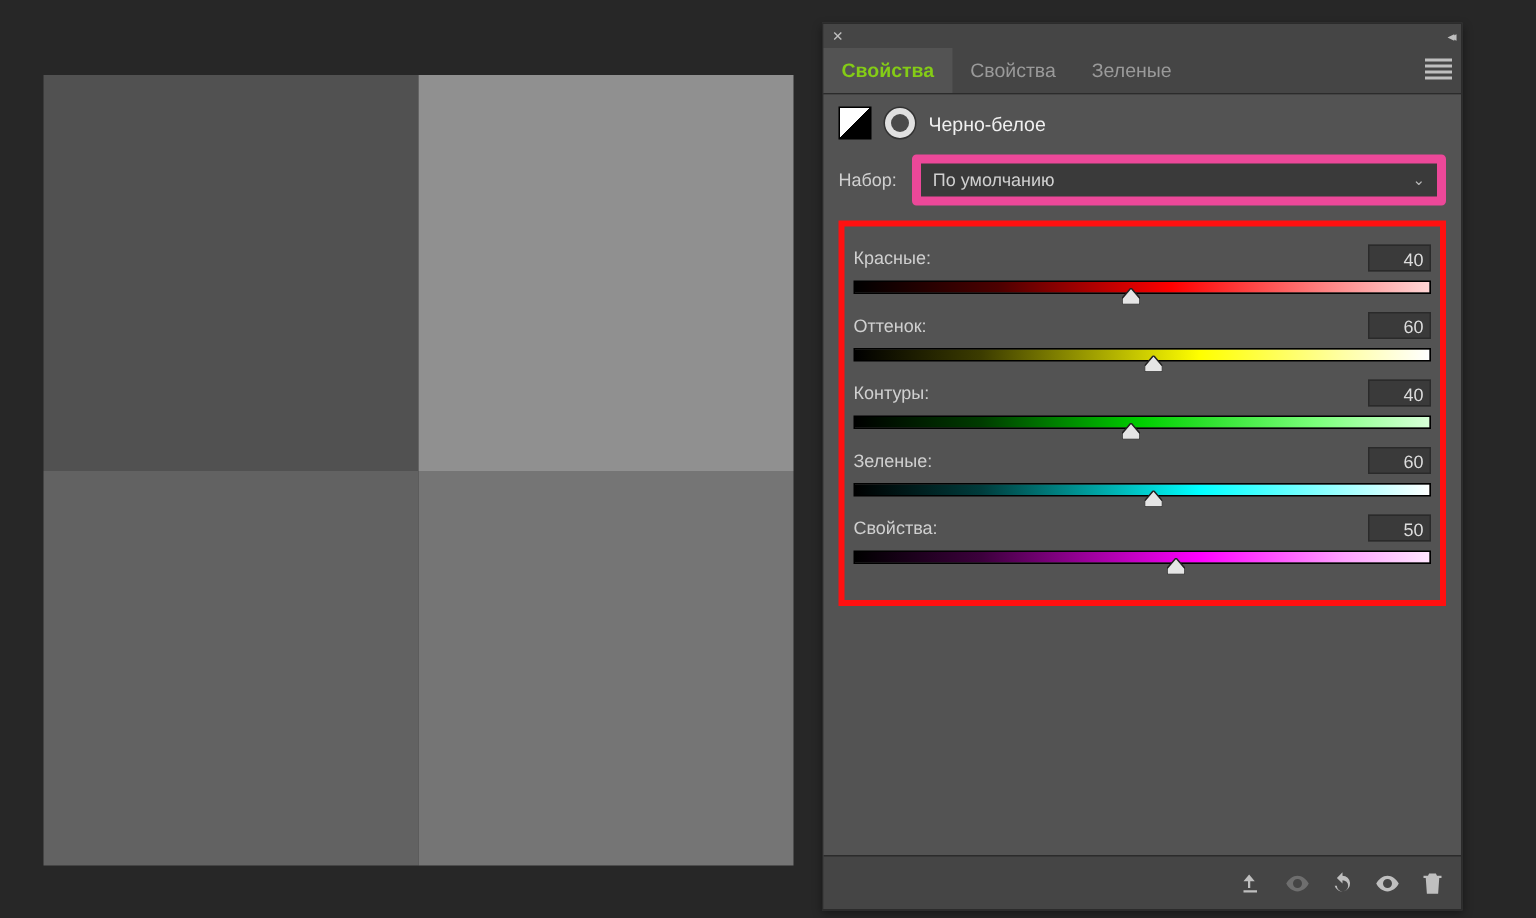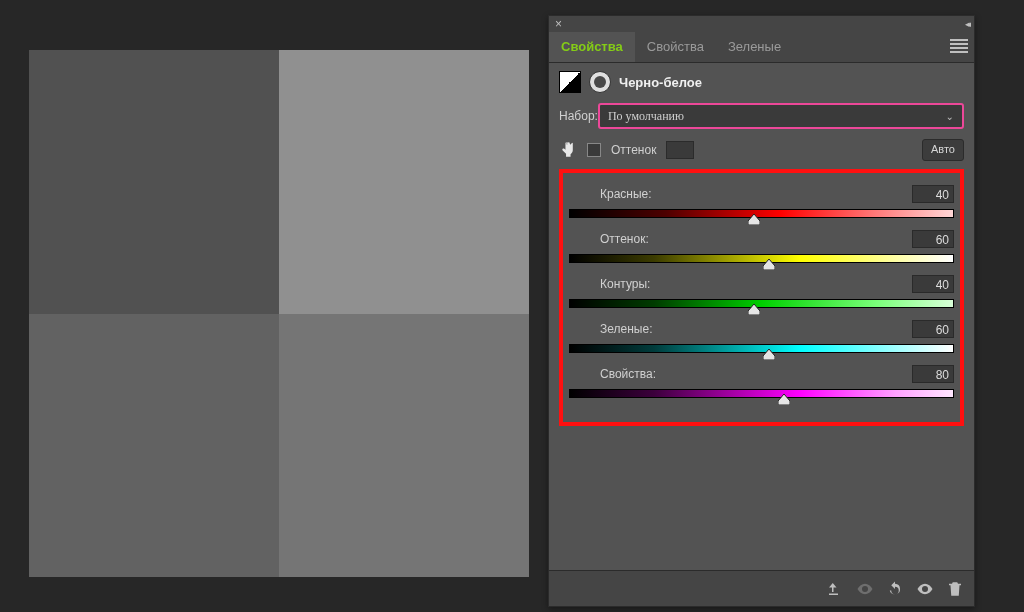--- a/index.html
+++ b/index.html
@@ -21,38 +21,38 @@
   .tab-menu{position:absolute;right:6px;top:7px;width:18px;height:14px;display:flex;flex-direction:column;justify-content:space-between;cursor:pointer;}
   .tab-menu span{height:2px;background:#bfbfbf;width:100%;}
 
   .panel-body{padding:8px 10px 0 10px;background:#535353;height:calc(100% - 16px - 30px - 36px);box-sizing:border-box;position:relative;}
 
   .adj-header{display:flex;align-items:center;gap:8px;margin-bottom:10px;}
   .bw-icon{width:20px;height:20px;position:relative;border:1px solid #000;}
   .bw-icon::before{content:"";position:absolute;inset:0;background:linear-gradient(135deg,#fff 0 50%,#000 50% 100%);}
   .layer-icon{width:20px;height:20px;background:#e0e0e0;border-radius:50%;position:relative;border:1px solid #333;}
   .layer-icon::after{content:"";position:absolute;inset:4px;background:#4a4a4a;border-radius:50%;}
-  .adj-title{font-size:13px;font-weight:700;color:#f0f0f0;}
+  .adj-title{font-size:13px;font-weight:400;color:#f0f0f0;}
 
-  .preset-row{display:flex;align-items:center;gap:0;margin-bottom:10px;}
+  .preset-row{display:flex;align-items:center;gap:10px;margin-bottom:10px;}
   .preset-row .lbl{font-size:12px;}
-  .preset-select{flex:1;height:22px;background:#3a3a3a;border:2px solid #ec4899;border-radius:3px;display:flex;align-items:center;justify-content:space-between;padding:0 8px;cursor:pointer;font-family:Liberation Serif, serif;}
+  .preset-select{flex:1;height:22px;background:#3a3a3a;border:6px solid #ec4899;border-radius:3px;display:flex;align-items:center;justify-content:space-between;padding:0 8px;cursor:pointer;}
   .preset-select .caret{font-size:10px;color:#bbb;}
 
   .tint-row{display:flex;align-items:center;gap:10px;margin-bottom:8px;}
   .hand-icon{width:18px;height:18px;fill:#e8e8e8;}
   .chk{width:12px;height:12px;border:1px solid #888;background:#3a3a3a;cursor:pointer;}
   .swatch{width:26px;height:16px;background:#3a3a3a;border:1px solid #2b2b2b;cursor:pointer;}
   .flexsp{flex:1;}
   .btn-auto{height:20px;padding:0 8px;background:#3c3c3c;border:1px solid #2b2b2b;border-radius:3px;color:#d6d6d6;font-size:11px;line-height:18px;cursor:pointer;}
 
   .sliders-box{border:4px solid #ff1010;padding:6px 6px 12px 6px;}
   .srow{margin:6px 0 12px 0;}
   .srow .srow-top{display:flex;justify-content:space-between;align-items:center;margin-bottom:6px;}
-  .srow .color-lbl{font-size:12px;margin-left:31px;}
+  .srow .color-lbl{font-size:12px;}
   .valbox{width:42px;height:18px;background:#3a3a3a;border:1px solid #2a2a2a;color:#dcdcdc;font-size:12px;text-align:right;padding:0 4px;line-height:18px;box-sizing:border-box;}
   .track{height:9px;width:100%;position:relative;border:1px solid #000;box-sizing:border-box;}
   .thumb{position:absolute;top:4px;width:12px;height:11px;transform:translateX(-50%);cursor:pointer;}
   .thumb svg{display:block;}
 
   .footer{position:absolute;left:0;right:0;bottom:0;height:36px;background:#454545;border-top:1px solid #2b2b2b;display:flex;align-items:center;justify-content:flex-end;gap:12px;padding:0 10px;box-sizing:border-box;}
   .fic{width:18px;height:18px;fill:#bfbfbf;cursor:pointer;}
   .fic.dim{fill:#6e6e6e;}
 </style>
 </head>
@@ -91,30 +91,20 @@
     </div>
 
     <div class="preset-row">
       <span class="lbl">Набор:</span>
       <div class="preset-select">
         <span>По умолчанию</span>
         <span class="caret">⌄</span>
       </div>
     </div>
 
-    <div class="tint-row">
-      <svg class="hand-icon" viewBox="0 0 24 24">
-          <path d="M12 2l-1.3 3.2-1.3-3.2c-.4 0-.8.3-.8.8v9l-1.5-1.5c-.6-.6-1.6-.6-2.2 0-.6.6-.6 1.6 0 2.2l4.5 4.5V21h6v-3.5c2-1.2 3-3.3 3-5.5V3c0-.5-.4-.8-.8-.8L15 5l-1.3-3.2c-.4 0-.9 0-1.3 0L11 5l-1.3-3.2z" fill="#e8e8e8"></path>
-        </svg>
-      <div class="chk"></div>
-      <span>Оттенок</span>
-      <div class="swatch"></div>
-      <div class="flexsp"></div>
-      <div class="btn-auto">Авто</div>
-    </div>
 
     <div class="sliders-box" id="sliders">
         <div class="srow">
           <div class="srow-top">
             <span class="color-lbl">Красные:</span>
             <div class="valbox">40</div>
           </div>
           <div class="track" style="background: linear-gradient(90deg, rgb(0, 0, 0), rgb(77, 0, 0) 25%, rgb(255, 0, 0) 55%, rgb(255, 122, 122) 80%, rgb(255, 214, 214));">
             <div class="thumb" style="left: 48%;">
               <svg width="12" height="11" viewBox="0 0 12 11">
@@ -158,21 +148,21 @@
             <div class="thumb" style="left: 52%;">
               <svg width="12" height="11" viewBox="0 0 12 11">
                 <path d="M6 0 L12 7 L12 11 L0 11 L0 7 Z" fill="#e5e5e5" stroke="#222" stroke-width="1"></path>
               </svg>
             </div>
           </div>
         </div>
         <div class="srow">
           <div class="srow-top">
             <span class="color-lbl">Свойства:</span>
-            <div class="valbox">80</div>
+            <div class="valbox">50</div>
           </div>
           <div class="track" style="background: linear-gradient(90deg, rgb(0, 0, 0), rgb(60, 0, 60) 22%, rgb(255, 0, 255) 60%, rgb(255, 160, 255) 85%, rgb(255, 230, 255));">
             <div class="thumb" style="left: 56%;">
               <svg width="12" height="11" viewBox="0 0 12 11">
                 <path d="M6 0 L12 7 L12 11 L0 11 L0 7 Z" fill="#e5e5e5" stroke="#222" stroke-width="1"></path>
               </svg>
             </div>
           </div>
         </div>
       </div>

